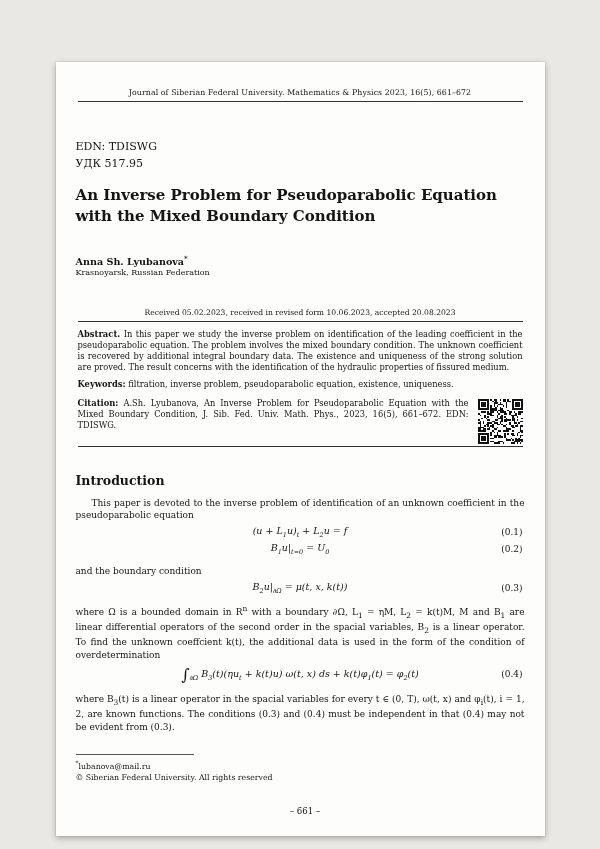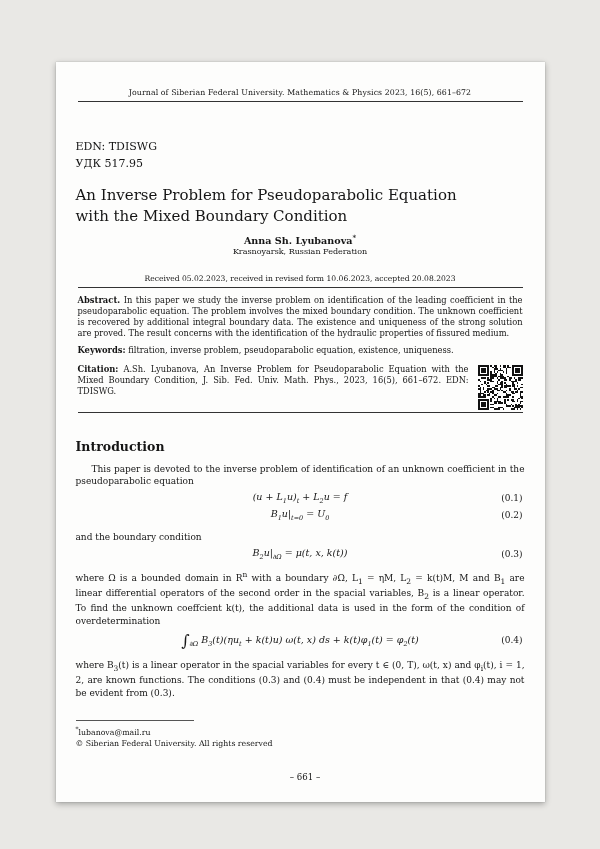--- a/index.html
+++ b/index.html
@@ -16,26 +16,26 @@
     min-height: 726px;
     margin: 62px auto 0;
     background: #fdfdfc;
     box-shadow: 0 2px 6px rgba(0,0,0,.30), 0 0 1px rgba(0,0,0,.25);
     padding: 26px 20px 52px;
     position: relative;
   }
   .journal-header { text-align: center; font-size: 7.8px; letter-spacing: .1px; }
   .rule { border: none; border-top: 1px solid #333; height: 0; margin: 4px 2px 0; }
   .meta { margin-top: 37px; font-size: 11px; line-height: 1.5; }
-  h1.title { margin: 13px 0 0; font-size: 15px; line-height: 1.4; font-weight: normal; }
-  .author-block { margin-top: 6px; text-align: center; }
+  h1.title { margin: 13px 0 0; font-size: 15px; line-height: 1.4; font-weight: bold; }
+  .author-block { margin-top: 27px; text-align: left; }
   .author-name { font-size: 9.6px; font-weight: bold; }
   .author-name sup { font-size: 7px; }
   .author-aff { font-size: 8px; line-height: 1.55; }
-  .received { margin-top: 15px; text-align: center; font-size: 7.6px; }
+  .received { margin-top: 28px; text-align: center; font-size: 7.6px; }
   p.small { font-size: 8.3px; line-height: 1.32; text-align: justify; margin: 7px 2px 0; }
   p.small b { font-size: 8.4px; }
   .qr { float: right; width: 45px; height: 45px; margin: 1px 0 2px 9px; }
   .clear-rule { clear: both; margin-top: 8px; }
   h2.section { font-size: 12.5px; margin: 26px 0 0; font-weight: bold; }
   p.body { font-size: 9px; line-height: 1.42; text-align: justify; margin: 9px 0 0; }
   p.indent { text-indent: 16px; }
   .eqrow { position: relative; text-align: center; margin: 3px 0; font-size: 9.5px; }
   .formula { font-style: italic; }
   .formula sub { font-size: 68%; }

